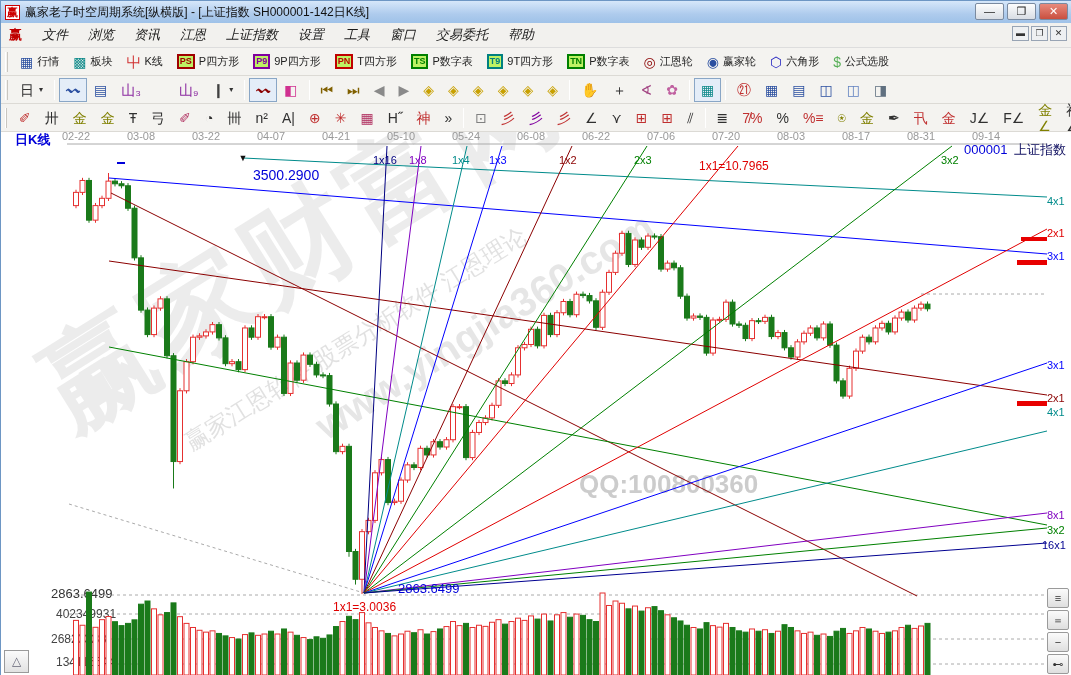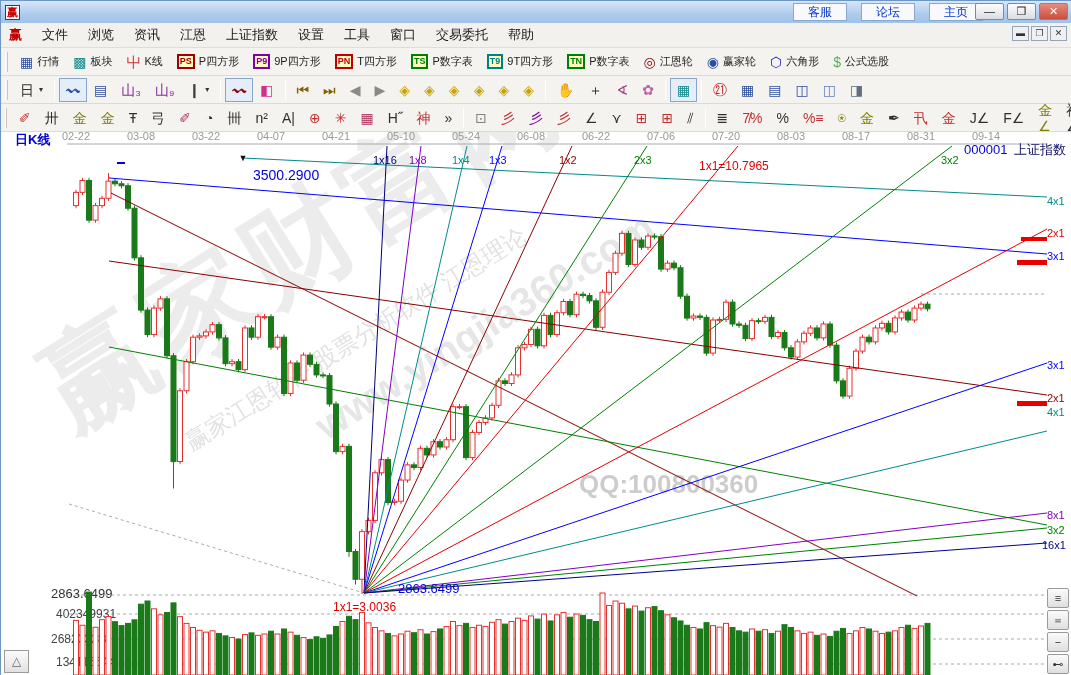--- a/index.html
+++ b/index.html
@@ -17,34 +17,34 @@
     font-size:12px; text-align:center; line-height:16px; }
   .win-ctrls { position:absolute; right:4px; top:2px; display:flex; gap:3px; }
   .wbtn { width:29px; height:17px; border:1px solid #7a8aa0; border-radius:2px;
     background:linear-gradient(#fdfdfd,#d8dde4); font-size:11px; line-height:15px; text-align:center; color:#222; }
   .wbtn.close { background:linear-gradient(#e88a7d,#c94f3f); color:#fff; font-weight:bold; }
 
   
   #menubar { position:absolute; left:0; top:22px; width:1071px; height:25px; background:#f2f1ee;
     border-bottom:1px solid #ddd; display:flex; align-items:center; font-size:13px; color:#1a1a1a; }
   #menu-logo { color:#c00000; font-weight:bold; margin:0 10px 0 8px; font-size:13px; }
-  .menu-item { padding:3px 10px; }
+  .menu-item { padding:3px 10px;font-style:italic; }
   #mdi-ctrls { position:absolute; right:5px; top:3px; display:flex; gap:2px; }
   .mbtn { width:17px; height:15px; border:1px solid #98a4b4; background:#eef0f2; font-size:9px;
     line-height:13px; text-align:center; color:#333; }
 
   
   .toolbar { position:absolute; left:0; width:1071px; height:28px; background:#f4f3f0;
     border-bottom:1px solid #dcdad5; display:flex; align-items:center; font-size:12px; color:#222; }
   #tb1 { top:47px; } #tb2 { top:75px; } #tb3 { top:103px; }
   .grip { width:3px; height:20px; border-left:1px solid #fff; border-right:1px solid #c9c6c0; margin:0 5px 0 4px; }
   .tbtn { display:flex; align-items:center; gap:4px; padding:2px 6px; height:24px; border:1px solid transparent; }
   .tbtn.active { border:1px solid #89a6c6; background:#e4edf8; }
   .tbtn .ico { font-size:14px; line-height:16px; }
-  .tbtn .boxed { font-size:9px; font-weight:bold; line-height:11px; padding:0 1px; border:2px solid; background:#fef9c3; }
+  .tbtn .boxed { font-size:9px; font-weight:bold; line-height:11px; padding:0 1px; border:2px solid; background:#bef264; }
   .tbtn .lbl { font-size:11px; }
   .tbtn .dd { font-size:8px; color:#333; margin-left:1px; }
   .sep { width:1px; height:20px; background:#c9c6c0; border-right:1px solid #fff; margin:0 4px; }
 
   
   #chart-wrap { position:absolute; left:0; top:131px; width:1071px; height:544px; background:#fff; }
   #chart-svg { position:absolute; left:0; top:0; }
 
   
   .mini-btn { position:absolute; left:1046px; width:22px; height:20px; background:linear-gradient(#fbfbfb,#dfdfdf);
@@ -52,25 +52,21 @@
   #tri-btn { position:absolute; left:3px; top:649px; width:25px; height:23px; background:linear-gradient(#fbfbfb,#e2e2e2);
     border:1px solid #9a9a9a; font-size:12px; color:#667; text-align:center; line-height:21px; }
 </style>
 </head>
 <body>
 
 <div id="win">
 
   <div id="titlebar">
     <div id="app-icon">赢</div>
-    <div class="tb-links">
-        <div class="tb-link">客服</div>
-        <div class="tb-link">论坛</div>
-        <div class="tb-link">主页</div>
-      </div>
+    <div id="title-text">赢家老子时空周期系统[纵横版] - [上证指数  SH000001-142日K线]</div>
     <div class="win-ctrls">
       <div class="wbtn">—</div>
       <div class="wbtn">❐</div>
       <div class="wbtn close">✕</div>
     </div>
   </div>
 
   <div id="menubar">
     <span id="menu-logo">赢</span>
     <span id="menu-items"><span class="menu-item">文件</span><span class="menu-item">浏览</span><span class="menu-item">资讯</span><span class="menu-item">江恩</span><span class="menu-item">上证指数</span><span class="menu-item">设置</span><span class="menu-item">工具</span><span class="menu-item">窗口</span><span class="menu-item">交易委托</span><span class="menu-item">帮助</span></span>
@@ -146,21 +142,21 @@
       <div class="tbtn active">
         <span class="ico" style="color: rgb(43, 79, 160);">〰</span>
       </div>
       <div class="tbtn">
         <span class="ico" style="color: rgb(43, 79, 160);">▤</span>
       </div>
       <div class="tbtn">
         <span class="ico" style="color: rgb(139, 42, 160);">山₃</span>
       </div>
       <div class="tbtn">
-        <span class="ico" style="color: rgb(139, 42, 160);">山₉</span>
+        <span class="ico" style="color: rgb(139, 42, 160); margin-left: 24px;">山₉</span>
       </div>
       <div class="tbtn">
         <span class="ico" style="color: rgb(64, 64, 64);">❙</span>
         <span class="dd">▾</span>
       </div>
       <div class="sep"></div>
       <div class="tbtn active">
         <span class="ico" style="color: rgb(139, 0, 0);">〰</span>
       </div>
       <div class="tbtn">

